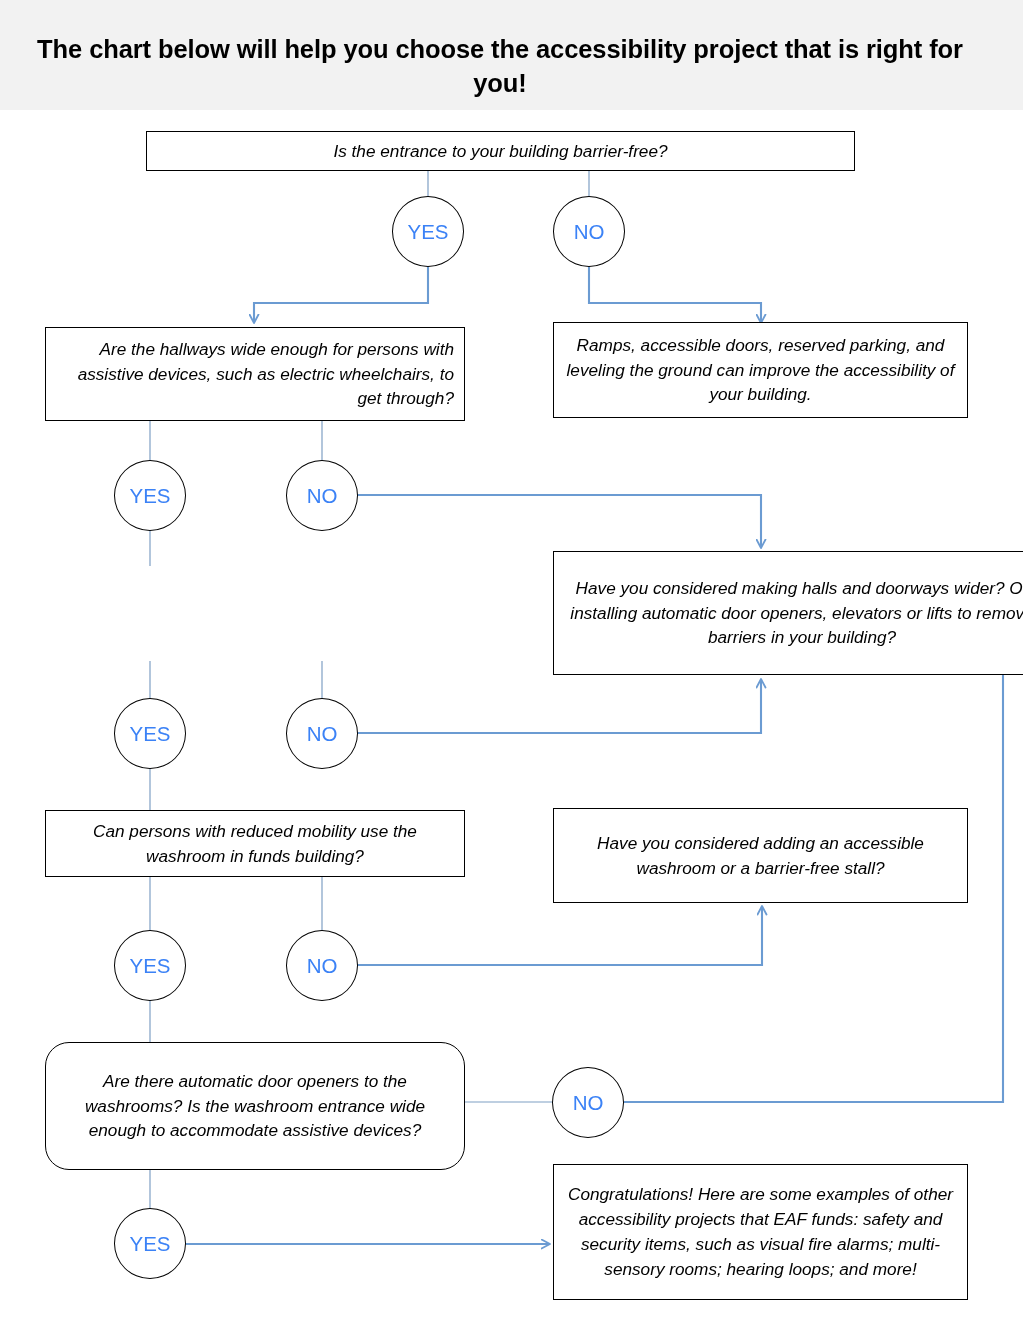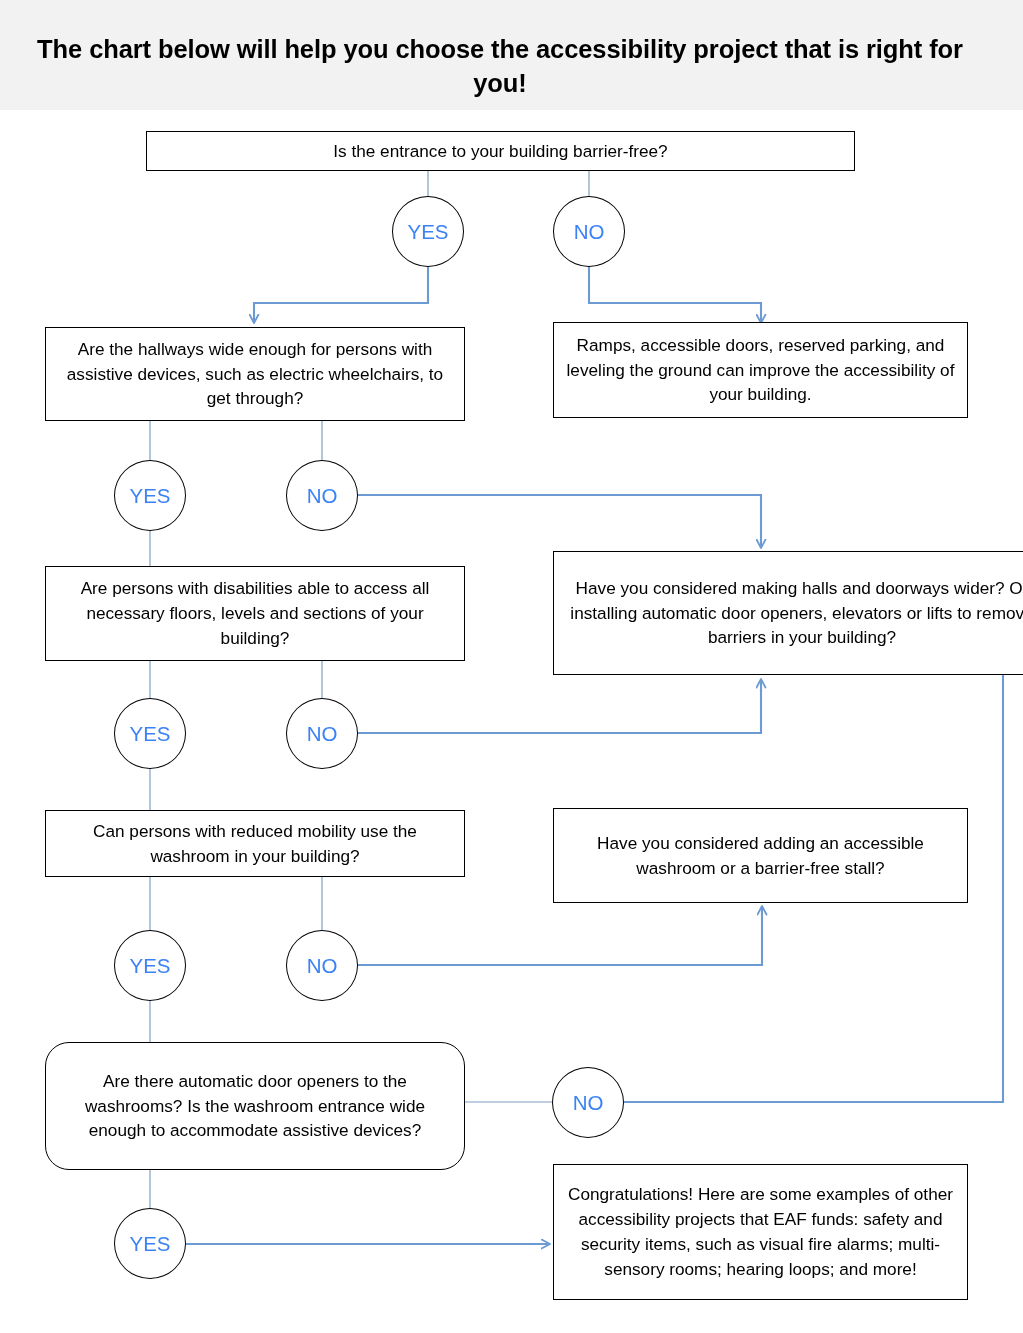--- a/index.html
+++ b/index.html
@@ -51,21 +51,21 @@
     color: #000000;
     font-size: 17.2px;
     line-height: 1.45;
     text-align: center;
     display: flex;
     align-items: center;
     justify-content: center;
     padding: 4px 10px;
     z-index: 5;
   }
-  .node span { display: block; width: 100%; }
+  .node span { display: block; width: 100%; font-style: italic; }
   
   .decision {
     position: absolute;
     box-sizing: border-box;
     border: 1.4px solid #000000;
     border-radius: 50%;
     background: #ffffff;
     color: #3b82f6;
     font-size: 20.5px;
     display: flex;
@@ -133,54 +133,51 @@
   </div>
 
   <div class="decision" style="left:392px; top:196px; width:72px; height:71px;">
     <span>YES</span>
   </div>
 
   <div class="decision" style="left:553px; top:196px; width:72px; height:71px;">
     <span>NO</span>
   </div>
 
-  <div class="node" style="left:45px; top:327px; width:420px; height:94px;">
+  <div class="node" style="left:45px; top:327px; width:420px; height:94px;text-align:right;">
     <span>Are the hallways wide enough for persons with assistive devices, such as electric wheelchairs, to get through?</span>
   </div>
 
   <div class="node" style="left:553px; top:322px; width:415px; height:96px;">
     <span>Ramps, accessible doors, reserved parking, and leveling the ground can improve the accessibility of your building.</span>
   </div>
 
   <div class="decision" style="left:114px; top:460px; width:72px; height:71px;">
     <span>YES</span>
   </div>
 
   <div class="decision" style="left:286px; top:460px; width:72px; height:71px;">
     <span>NO</span>
   </div>
 
-  <div class="node" style="left:45px; top:566px; width:420px; height:95px;">
-    <span>Are persons with disabilities able to access all necessary floors, levels and sections of your building?</span>
-  </div>
 
   <div class="node" style="left:553px; top:551px; width:498px; height:124px;">
     <span>Have you considered making halls and doorways wider? Or installing automatic door openers, elevators or lifts to remove barriers in your building?</span>
   </div>
 
   <div class="decision" style="left:114px; top:698px; width:72px; height:71px;">
     <span>YES</span>
   </div>
 
   <div class="decision" style="left:286px; top:698px; width:72px; height:71px;">
     <span>NO</span>
   </div>
 
   <div class="node" style="left:45px; top:810px; width:420px; height:67px;">
-    <span>Can persons with reduced mobility use the washroom in your building?</span>
+    <span>Can persons with reduced mobility use the washroom in funds building?</span>
   </div>
 
   <div class="node" style="left:553px; top:808px; width:415px; height:95px;">
     <span>Have you considered adding an accessible washroom or a barrier-free stall?</span>
   </div>
 
   <div class="decision" style="left:114px; top:930px; width:72px; height:71px;">
     <span>YES</span>
   </div>
 

